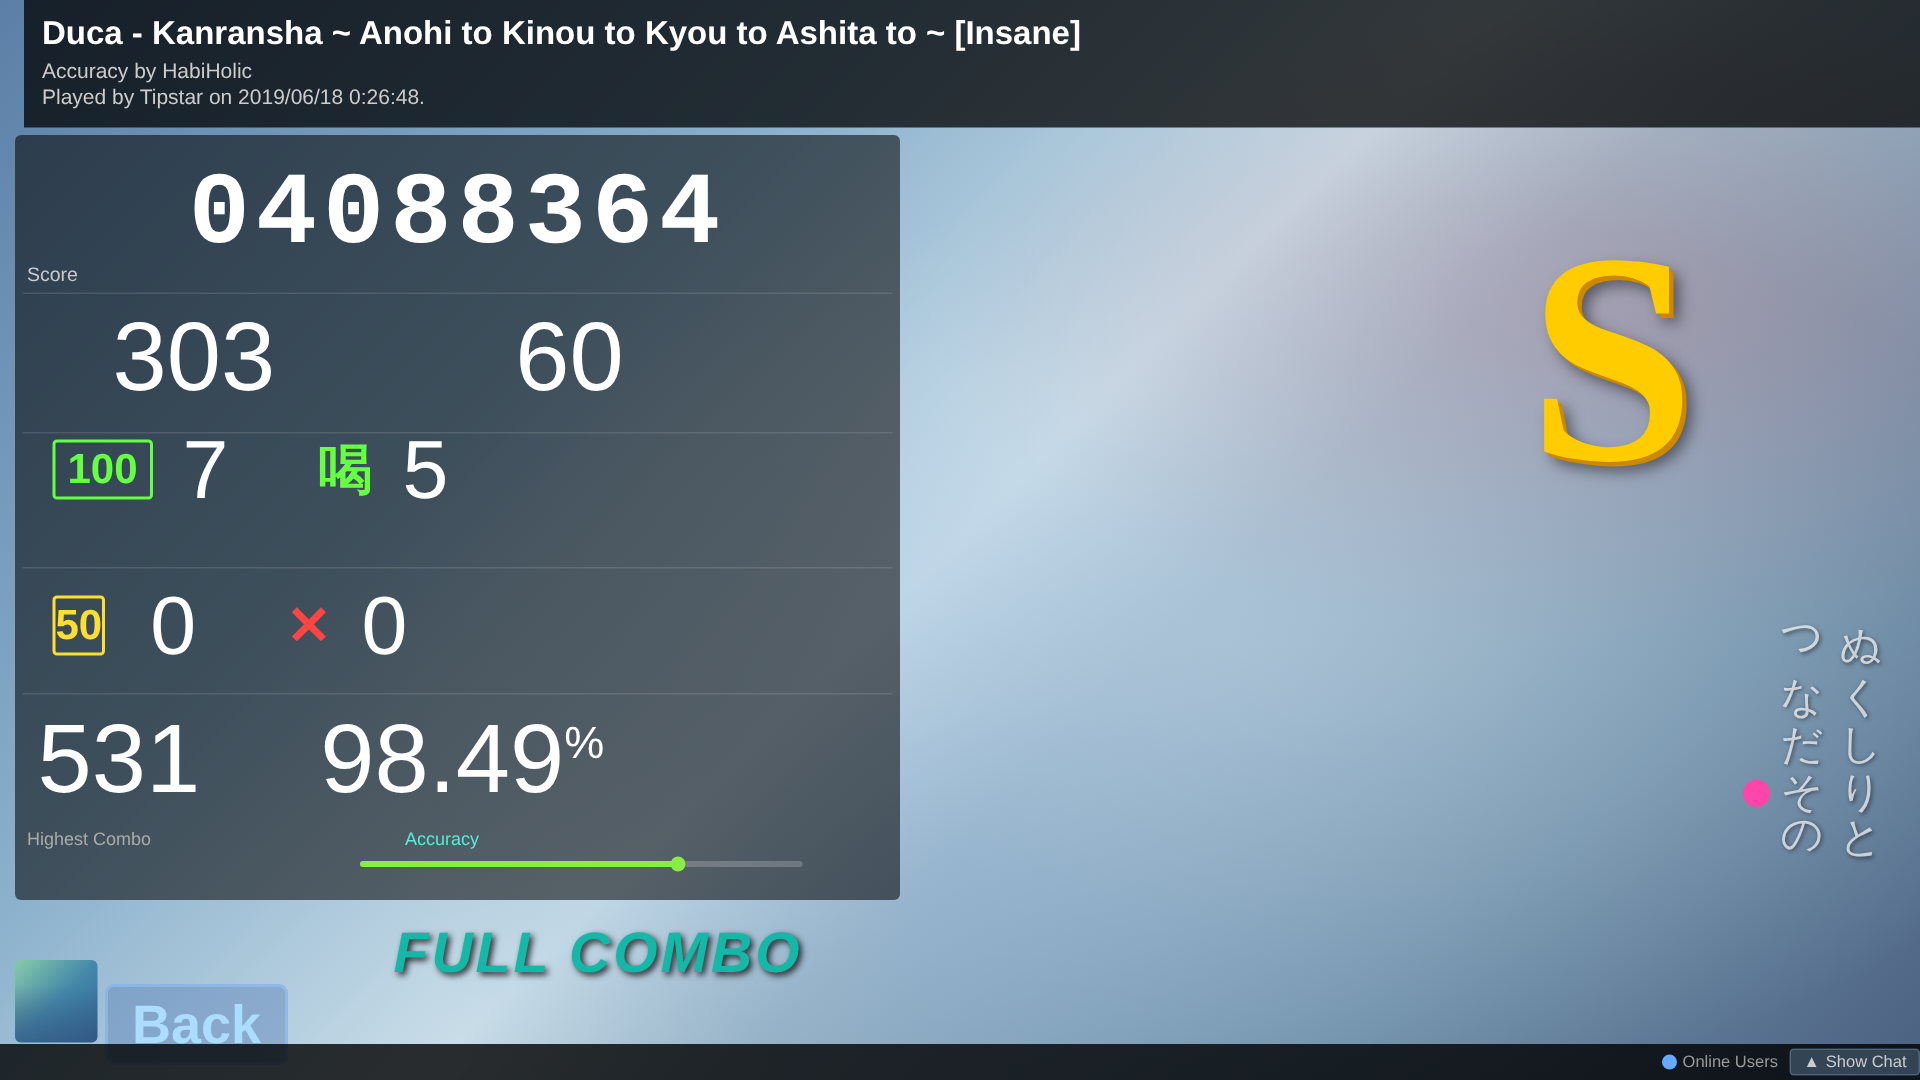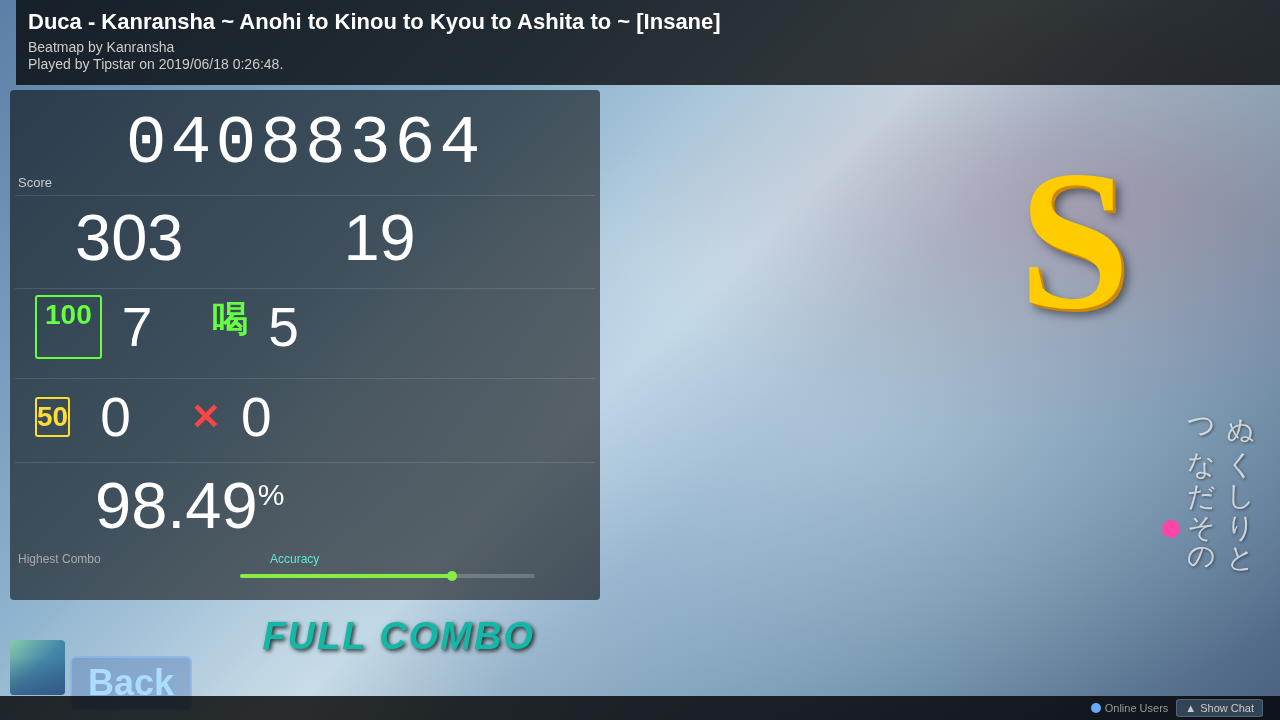--- a/index.html
+++ b/index.html
@@ -76,21 +76,21 @@
 
     
     .score-number {
       position: absolute;
       top: 105px;
       left: 15px;
       width: 580px;
       text-align: center;
       font-size: 68px;
       color: #ffffff;
-      font-weight: 400;
+      font-weight: 700;
       letter-spacing: 4px;
       z-index: 5;
       font-family: 'Courier New', monospace;
     }
 
     .score-label {
       position: absolute;
       top: 175px;
       left: 18px;
       font-size: 13px;
@@ -118,25 +118,26 @@
     .hit-300-val {
       font-size: 65px;
       color: #ffffff;
       font-weight: 300;
       margin-left: 160px;
     }
 
     
     .hits-row2 {
       position: absolute;
-      top: 295px;
+      top: 281px;
       left: 15px;
       width: 580px;
       z-index: 5;
       display: flex;
+      align-items: center;
     }
 
     .badge-100 {
       background: transparent;
       color: #66ff44;
       font-size: 28px;
       font-weight: bold;
       border: 2px solid #66ff44;
       padding: 2px 8px;
       border-radius: 3px;
@@ -371,21 +372,21 @@
       position: absolute;
       bottom: 0;
       left: 0;
       right: 0;
       height: 24px;
       background: rgba(0,0,0,0.8);
       z-index: 20;
       display: flex;
       align-items: center;
       justify-content: flex-end;
-      padding: 0 17px;
+      padding: 0 0;
       gap: 8px;
     }
 
     .online-users {
       font-size: 11px;
       color: #999999;
       display: flex;
       align-items: center;
       gap: 4px;
     }
@@ -460,32 +461,32 @@
 </head>
 <body>
 
 <div class="bg"></div>
 <div class="bg-overlay"></div>
 
 <div class="score-panel-bg"></div>
 
 <div class="top-bar">
   <div class="song-title">Duca - Kanransha ~ Anohi to Kinou to Kyou to Ashita to ~ [Insane]</div>
-  <div class="beatmap-info">Beatmap by Kanransha</div>
+  <div class="beatmap-info">Accuracy by HabiHolic</div>
   <div class="played-info">Played by Tipstar on 2019/06/18 0:26:48.</div>
 </div>
 
 <div class="score-number">04088364</div>
 <div class="score-label">Score</div>
 
 <div class="row-divider" style="top: 195px;"></div>
 
 <div class="hits-row1">
   <span class="hit-300">303</span>
-  <span class="hit-300-val">19</span>
+  <span class="hit-300-val">60</span>
 </div>
 
 <div class="row-divider" style="top: 288px;"></div>
 
 <div class="hits-row2">
   <span class="badge-100">100</span>
   <span class="hit-100-val">7</span>
   <span class="badge-katsu">喝</span>
   <span class="hit-katsu-val">5</span>
 </div>
@@ -495,20 +496,21 @@
 <div class="hits-row3">
   <span class="badge-50">50</span>
   <span class="hit-50-val">0</span>
   <span class="badge-miss">✕</span>
   <span class="hit-miss-val">0</span>
 </div>
 
 <div class="row-divider" style="top: 462px;"></div>
 
 <div class="stats-row">
+  <span class="combo-val">531</span>
   <span class="accuracy-val">
     <span>98.49</span><span class="accuracy-pct">%</span>
   </span>
 </div>
 
 <div class="combo-label">Highest Combo</div>
 <div class="accuracy-label">Accuracy</div>
 
 <div class="progress-bar-container">
   <div class="progress-bar-bg">

